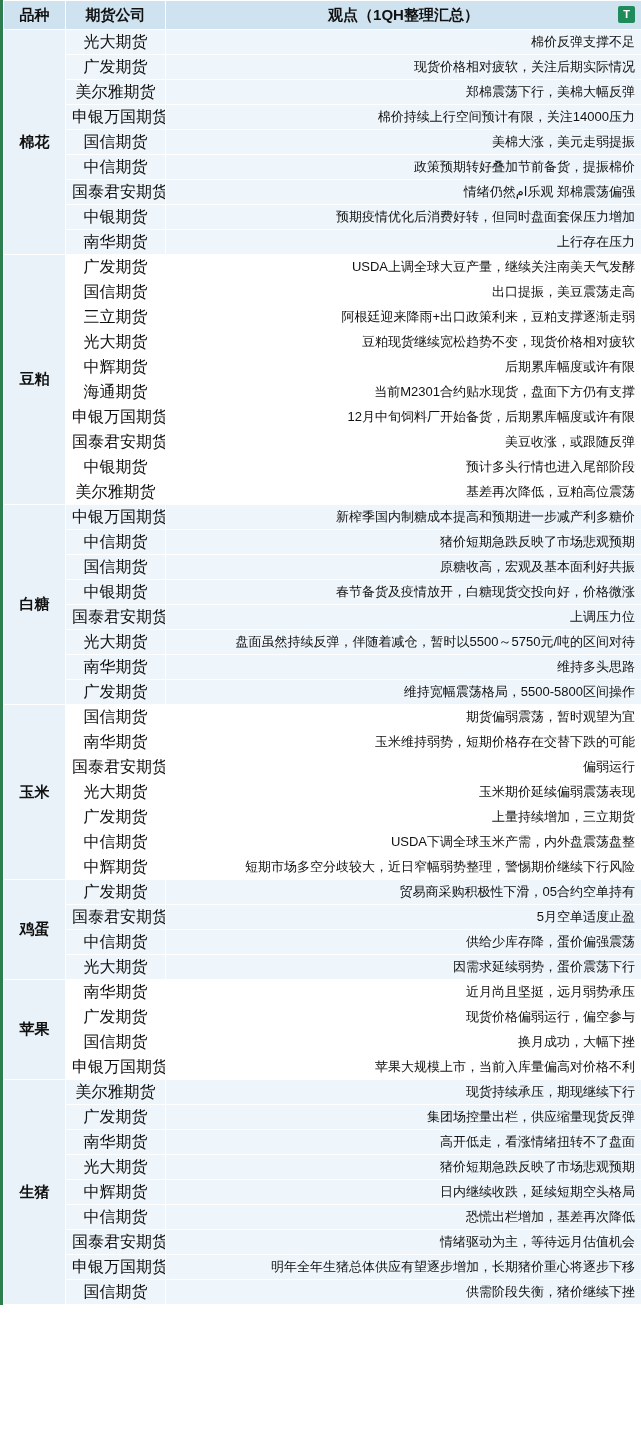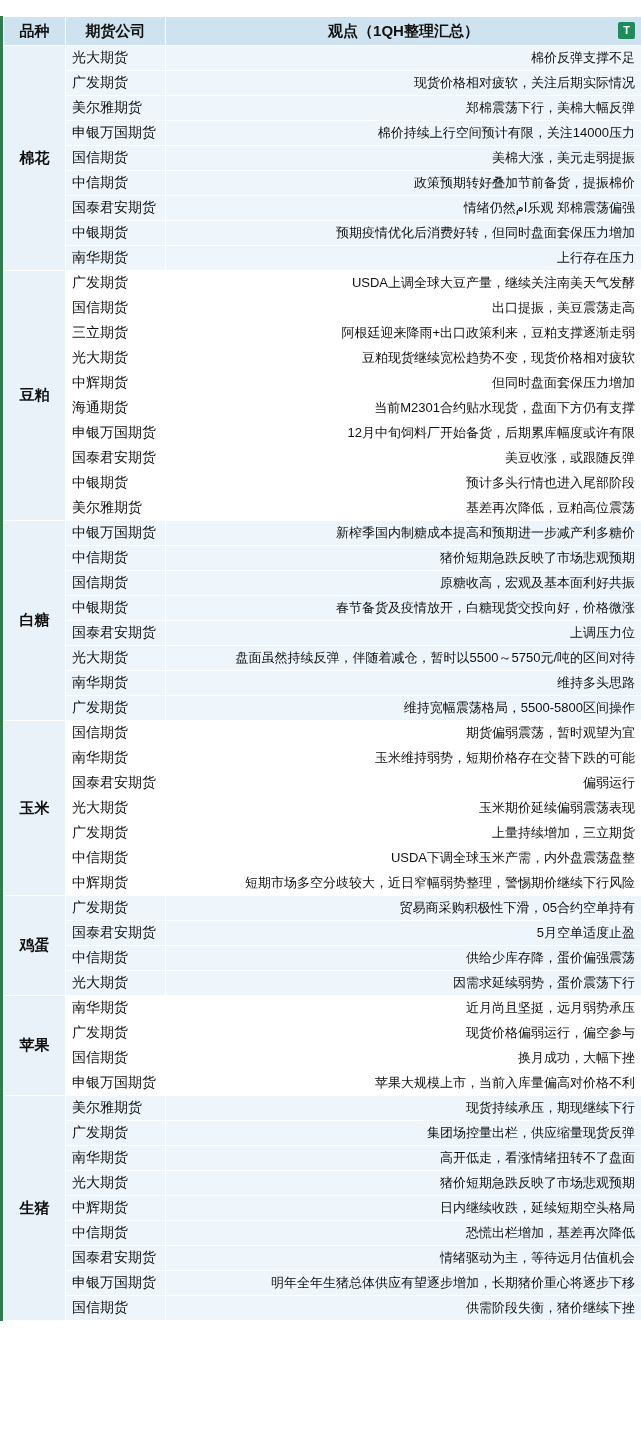--- a/index.html
+++ b/index.html
@@ -12,21 +12,20 @@
   .sheet{
     width:641px;
     box-sizing:border-box;
     border-left:3px solid #2e7d4f;
     background:#ffffff;
   }
   table{
     width:638px;
     border-collapse:collapse;
     table-layout:fixed;
-    margin-top:16px;
   }
   col.c-cat{width:62px;}
   col.c-firm{width:100px;}
   col.c-view{width:476px;}
 
   thead th{
     background:#cfe2f0;
     color:#111111;
     font-size:15px;
     font-weight:bold;
@@ -63,22 +62,22 @@
     overflow:hidden;
   }
   td.cat{
     text-align:center;
     font-weight:bold;
     font-size:15px;
     background:#e9f2f9;
     padding:12px;
   }
   td.firm{
-    text-align:left;
-    font-size:14px;
+    text-align:center;
+    font-size:16px;
   }
   td.view{
     text-align:right;
   }
   
   tr.band-a td.firm, tr.band-a td.view{background:#eef5fb;}
   tr.band-b td.firm, tr.band-b td.view{background:#ffffff;}
 </style>
 </head>
 <body>
@@ -150,21 +149,21 @@
         <tr class="band-b">
           <td class="firm">三立期货</td>
           <td class="view">阿根廷迎来降雨+出口政策利来，豆粕支撑逐渐走弱</td>
         </tr>
         <tr class="band-b">
           <td class="firm">光大期货</td>
           <td class="view">豆粕现货继续宽松趋势不变，现货价格相对疲软</td>
         </tr>
         <tr class="band-b">
           <td class="firm">中辉期货</td>
-          <td class="view">但同时盘面套保压力增加</td>
+          <td class="view">后期累库幅度或许有限</td>
         </tr>
         <tr class="band-b">
           <td class="firm">海通期货</td>
           <td class="view">当前M2301合约贴水现货，盘面下方仍有支撑</td>
         </tr>
         <tr class="band-b">
           <td class="firm">申银万国期货</td>
           <td class="view">12月中旬饲料厂开始备货，后期累库幅度或许有限</td>
         </tr>
         <tr class="band-b">

